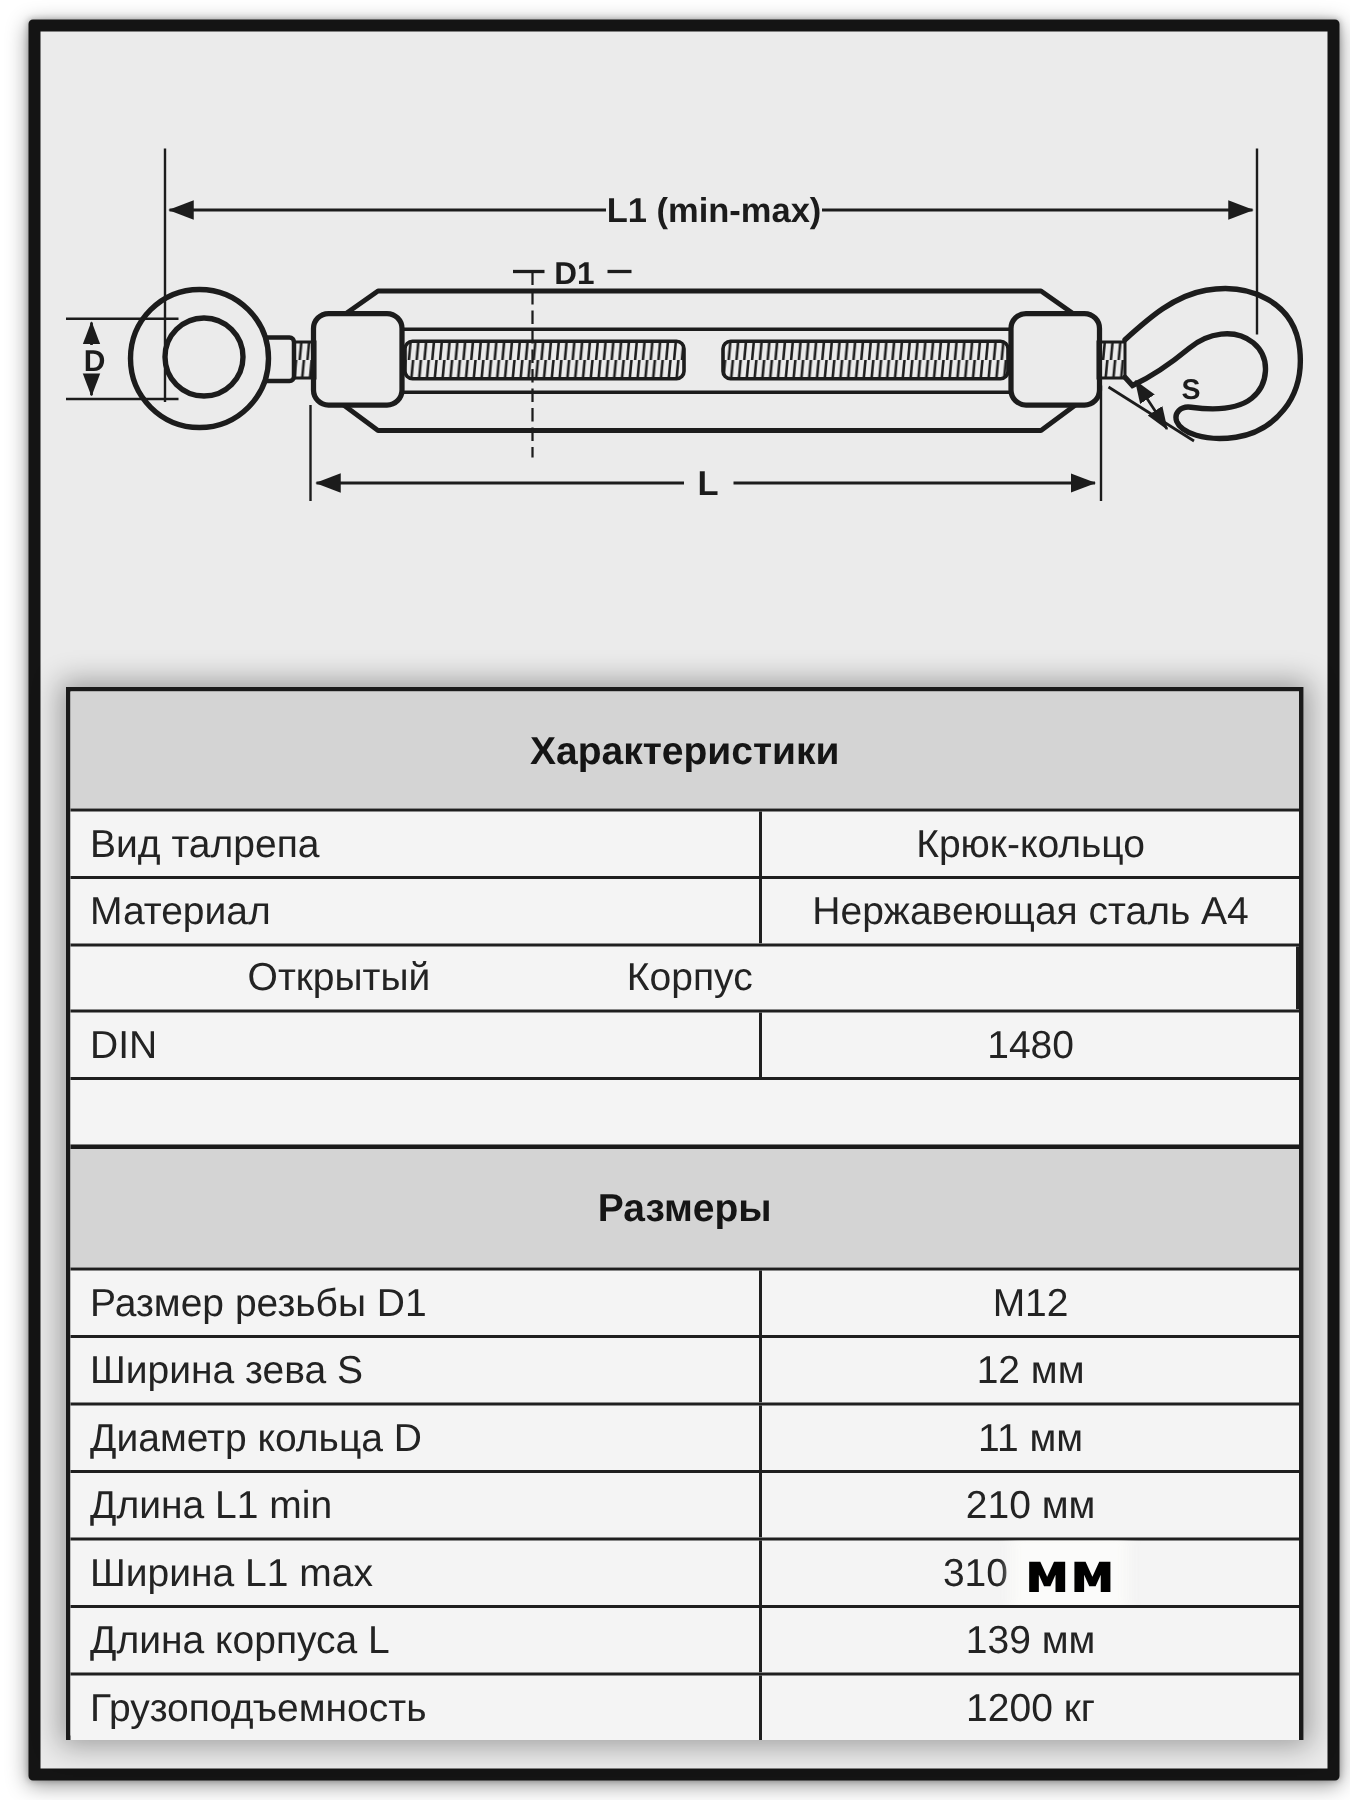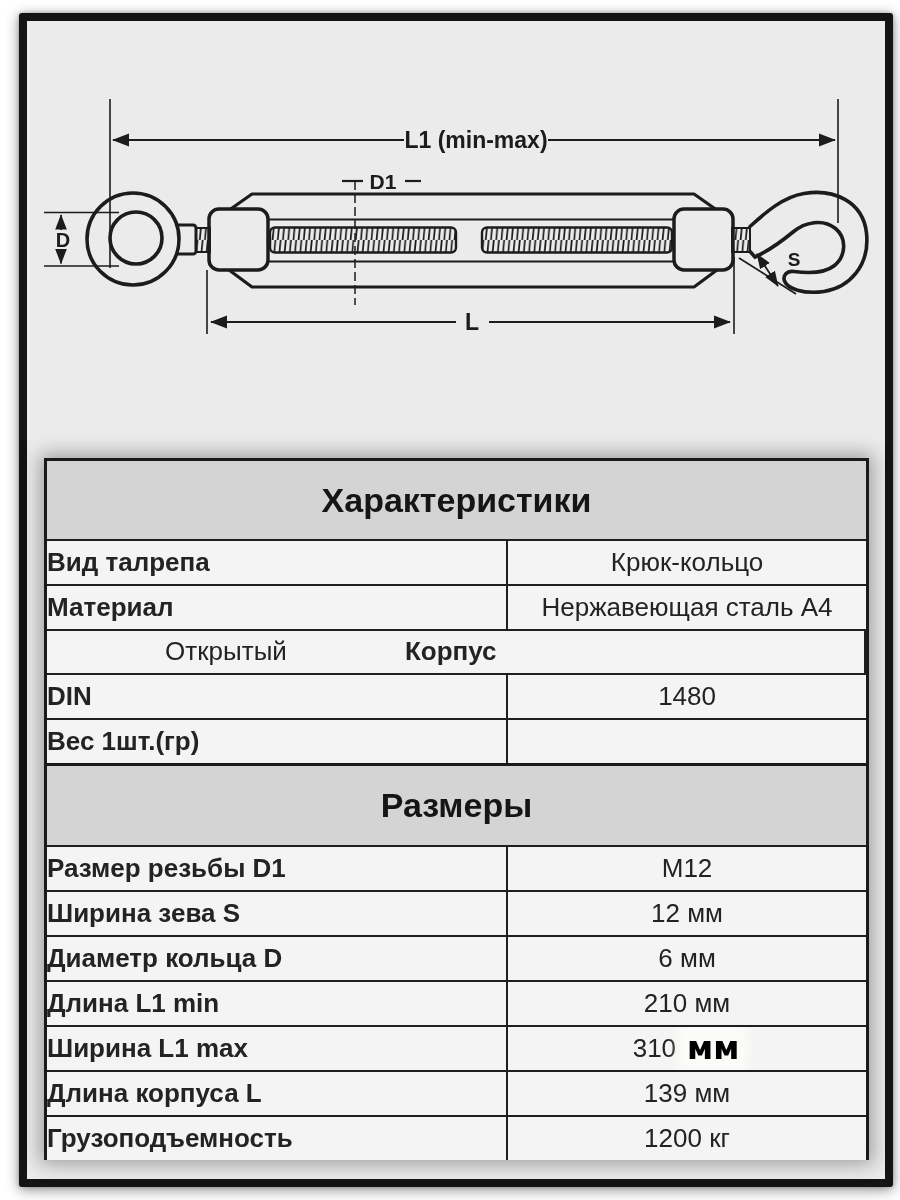--- a/index.html
+++ b/index.html
@@ -34,49 +34,49 @@
     box-sizing:border-box;
     border:3px solid #1a1a1a;
     background:#f4f4f4;
     box-shadow:0 0 18px 4px rgba(0,0,0,.33);
     display:grid;
     grid-template-rows:78px repeat(5,44.8px) 82px repeat(7,45px);
   }
   .sec-header{
     display:flex;align-items:center;justify-content:center;
     background:#d4d4d4;
-    font-size:34px;font-weight:bold;color:#151515;
+    font-size:26px;font-weight:bold;color:#151515;
     box-sizing:border-box;
     border-top:3px solid #1a1a1a;
   }
   .spec-table > :first-child{border-top:none;}
   .spec-row{
     display:flex;
     box-sizing:border-box;
     border-top:2px solid #1f1f1f;
     background:#f4f4f4;
   }
   .spec-row .cell{
     box-sizing:border-box;
     display:flex;align-items:center;
     font-size:26px;color:#232323;
     overflow:hidden;white-space:nowrap;
   }
   .cell.label{
     width:56.3%;
     border-right:2.5px solid #1f1f1f;
-    font-weight:bold;
+    padding-left:13px;
   }
   .cell.value{
     flex:1;justify-content:center;
   }
   .unit-patch{
     font-family:"DejaVu Sans",sans-serif;
     font-weight:600;
-    font-size:32px;
+    font-size:37px;
     color:#000;
     background:#fbfbfa;
     box-shadow:0 0 9px 7px rgba(252,252,250,.9);
     margin-left:9px;
     line-height:1;
     padding:1px 2px;
   }
 </style>
 </head>
 <body>
@@ -182,39 +182,38 @@
         </div>
         <div class="cell label">Корпус</div>
       </div>
       <div class="spec-row">
         <div class="cell label">DIN</div>
         <div class="cell value">
           <span>1480</span>
         </div>
       </div>
       <div class="spec-row">
-        <div class="cell label">Вес 1шт.(гр)</div>
       </div>
       <div class="sec-header">Размеры</div>
       <div class="spec-row">
         <div class="cell label">Размер резьбы D1</div>
         <div class="cell value">
           <span>М12</span>
         </div>
       </div>
       <div class="spec-row">
         <div class="cell label">Ширина зева S</div>
         <div class="cell value">
           <span>12 мм</span>
         </div>
       </div>
       <div class="spec-row">
         <div class="cell label">Диаметр кольца D</div>
         <div class="cell value">
-          <span>6 мм</span>
+          <span>11 мм</span>
         </div>
       </div>
       <div class="spec-row">
         <div class="cell label">Длина L1 min</div>
         <div class="cell value">
           <span>210 мм</span>
         </div>
       </div>
       <div class="spec-row">
         <div class="cell label">Ширина L1 max</div>

